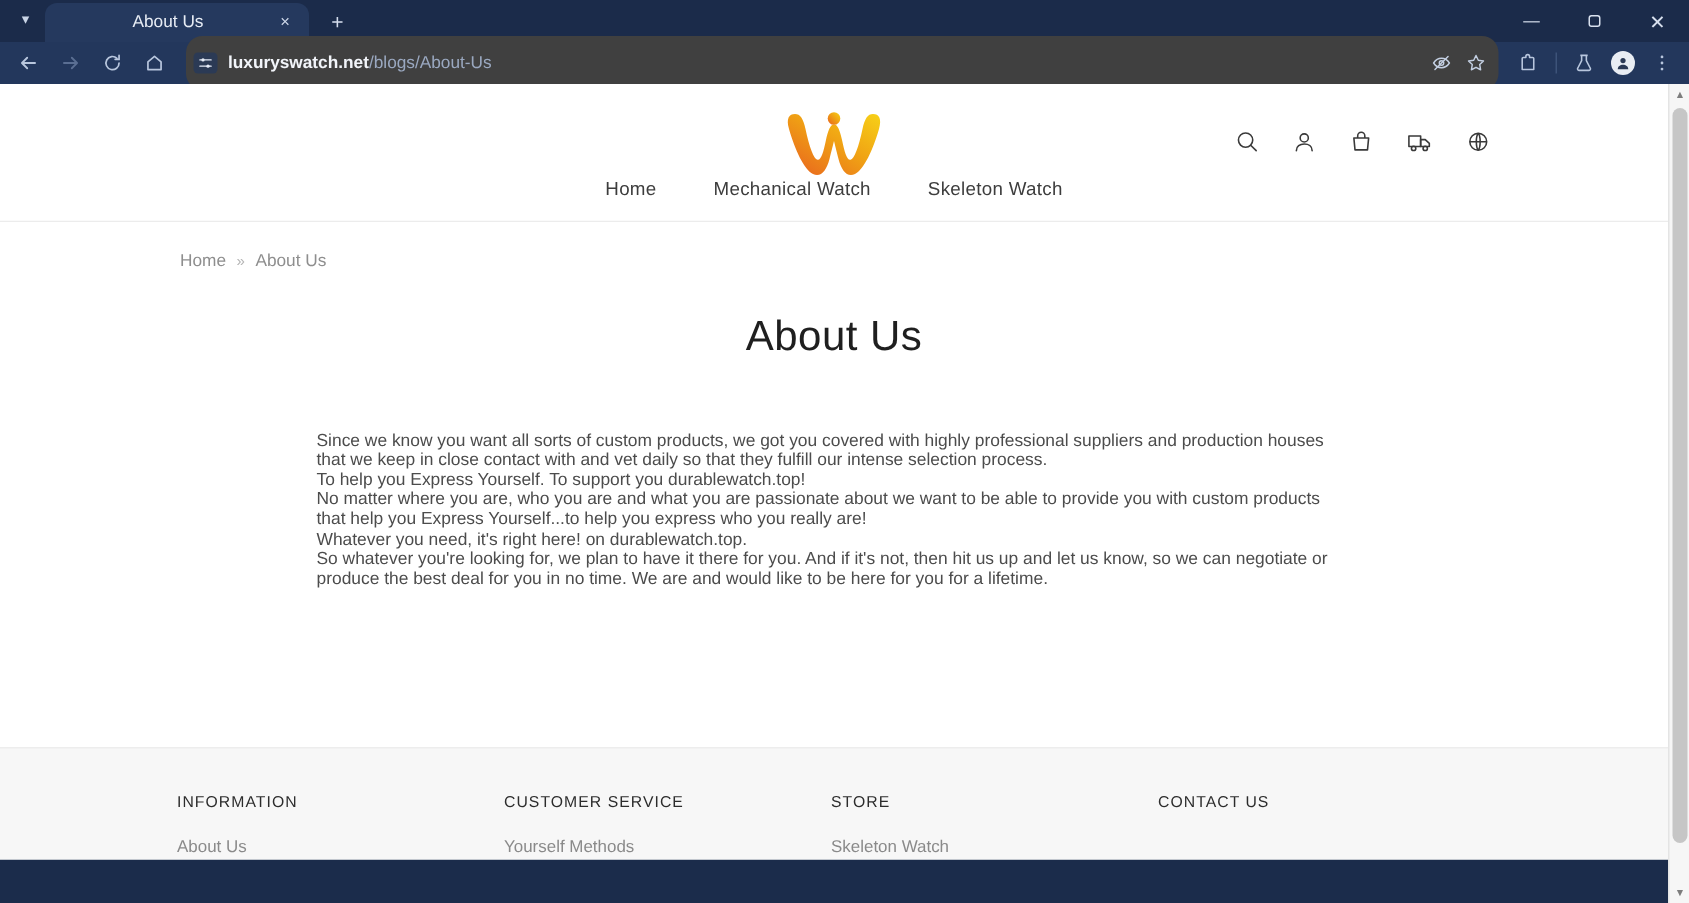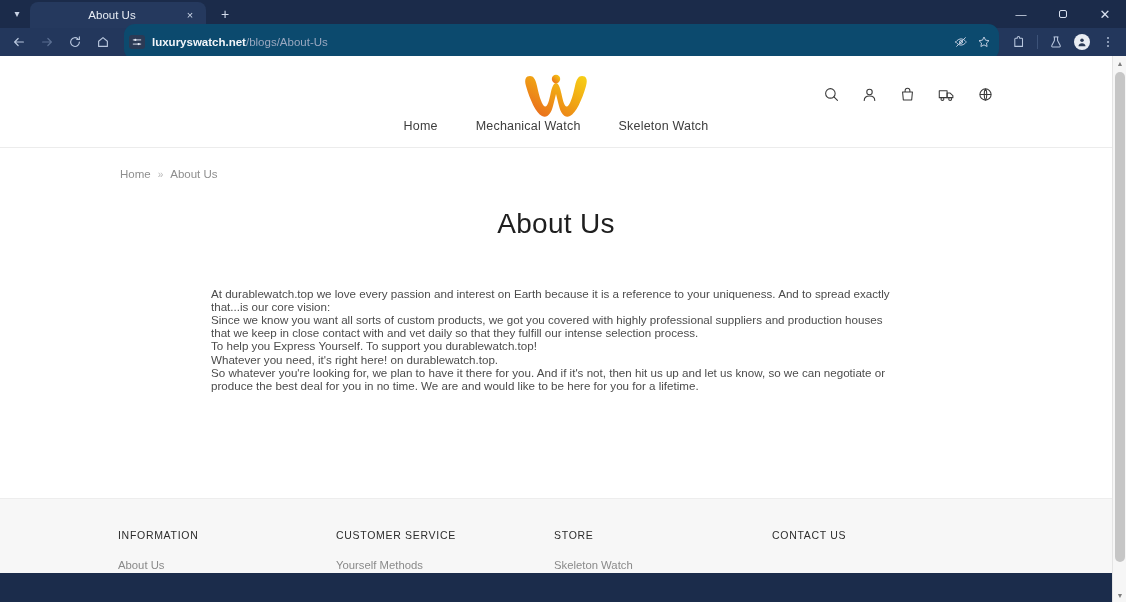--- a/index.html
+++ b/index.html
@@ -51,21 +51,21 @@
   .toolbar {
     height: 28px; background:#23375c; display:flex; align-items:center;
     padding: 0 6px; gap: 2px;
   }
   .nav-btn {
     width: 26px; height:22px; display:flex; align-items:center; justify-content:center;
     color:#b8c6dd; flex: 0 0 auto;
   }
   .nav-btn.disabled { color:#5a6e92; }
   .omnibox {
-    flex:1; height: 36px; background:#0c4a6e; border-radius: 11px;
+    flex:1; height: 36px; background:#404040; border-radius: 11px;
     display:flex; align-items:center; padding: 0 6px 0 5px; margin: 16px 6px;
     position:relative; min-width:0;
   }
   .omni-icon {
     width:16px; height:14px; border-radius:3px; background:#2b3a55;
     display:flex; align-items:center; justify-content:center; flex:0 0 auto; margin-right:7px;
   }
   .omni-text { font-size:11.5px; color:#9aa8c0; white-space:nowrap; overflow:hidden; }
   .omni-text b { color:#f2f5fa; font-weight:700; }
   .omni-right { margin-left:auto; display:flex; align-items:center; gap:9px; padding-right:2px; }
@@ -321,23 +321,23 @@
 
       <div class="breadcrumb">
         <a href="#">Home</a>
         <span class="bc-sep">»</span>
         <span>About Us</span>
       </div>
 
       <h1 class="page-title">About Us</h1>
 
       <div class="article">
-        <p>At durablewatch.top we love every passion and interest on Earth because it is a reference to your uniqueness. And to spread exactly that...is our core vision:</p>
         <p>Since we know you want all sorts of custom products, we got you covered with highly professional suppliers and production houses that we keep in close contact with and vet daily so that they fulfill our intense selection process.</p>
         <p>To help you Express Yourself. To support you durablewatch.top!</p>
+        <p>No matter where you are, who you are and what you are passionate about we want to be able to provide you with custom products that help you Express Yourself...to help you express who you really are!</p>
         <p>Whatever you need, it's right here! on durablewatch.top.</p>
         <p>So whatever you're looking for, we plan to have it there for you. And if it's not, then hit us up and let us know, so we can negotiate or produce the best deal for you in no time. We are and would like to be here for you for a lifetime.</p>
       </div>
 
       <div class="footer">
         <div class="footer-inner">
 
           <div class="fcol">
             <div class="fcol-title">INFORMATION</div>
             <a class="fcol-link" href="#">About Us</a>

